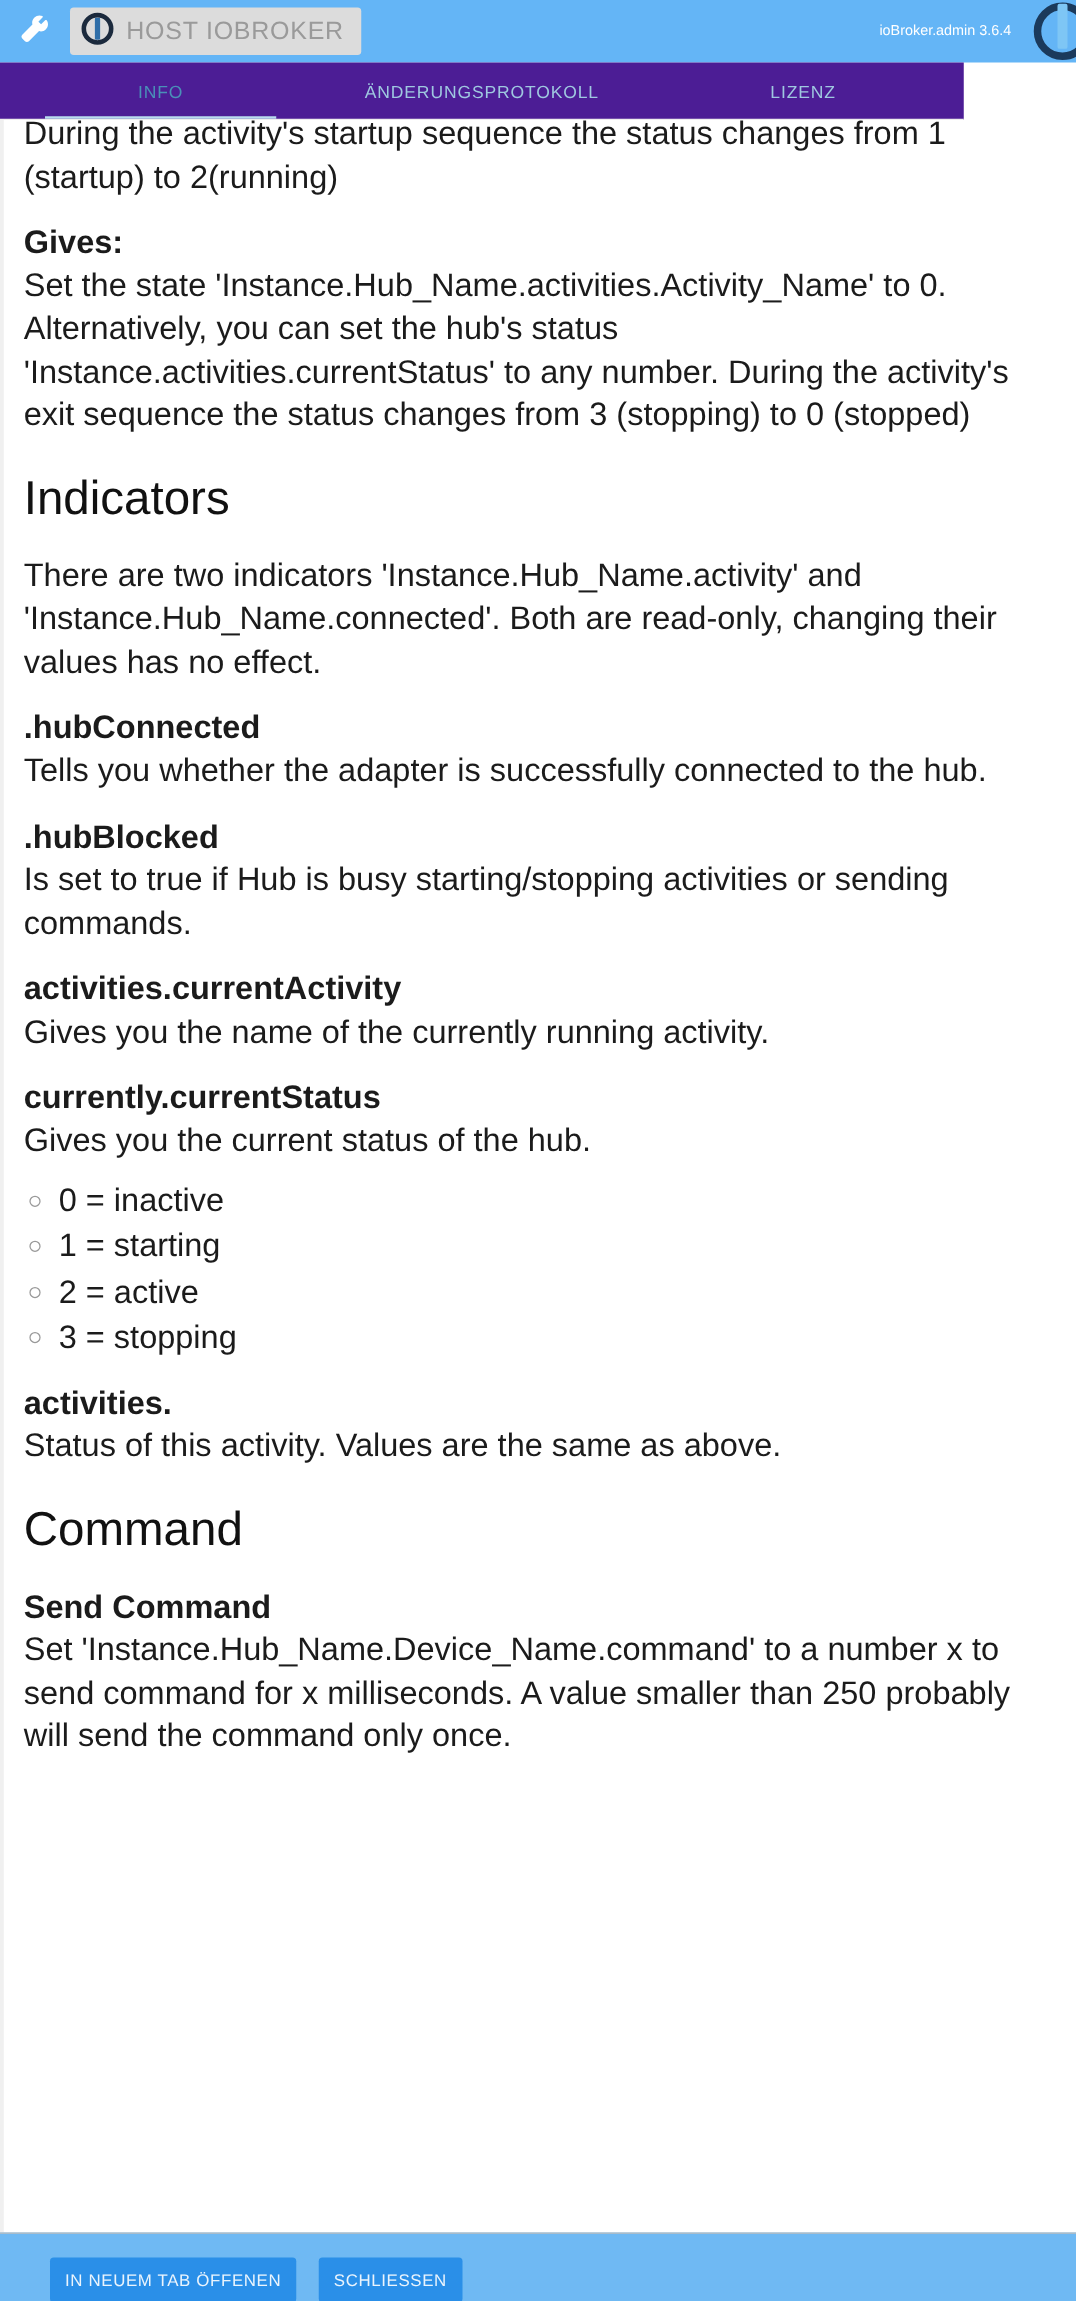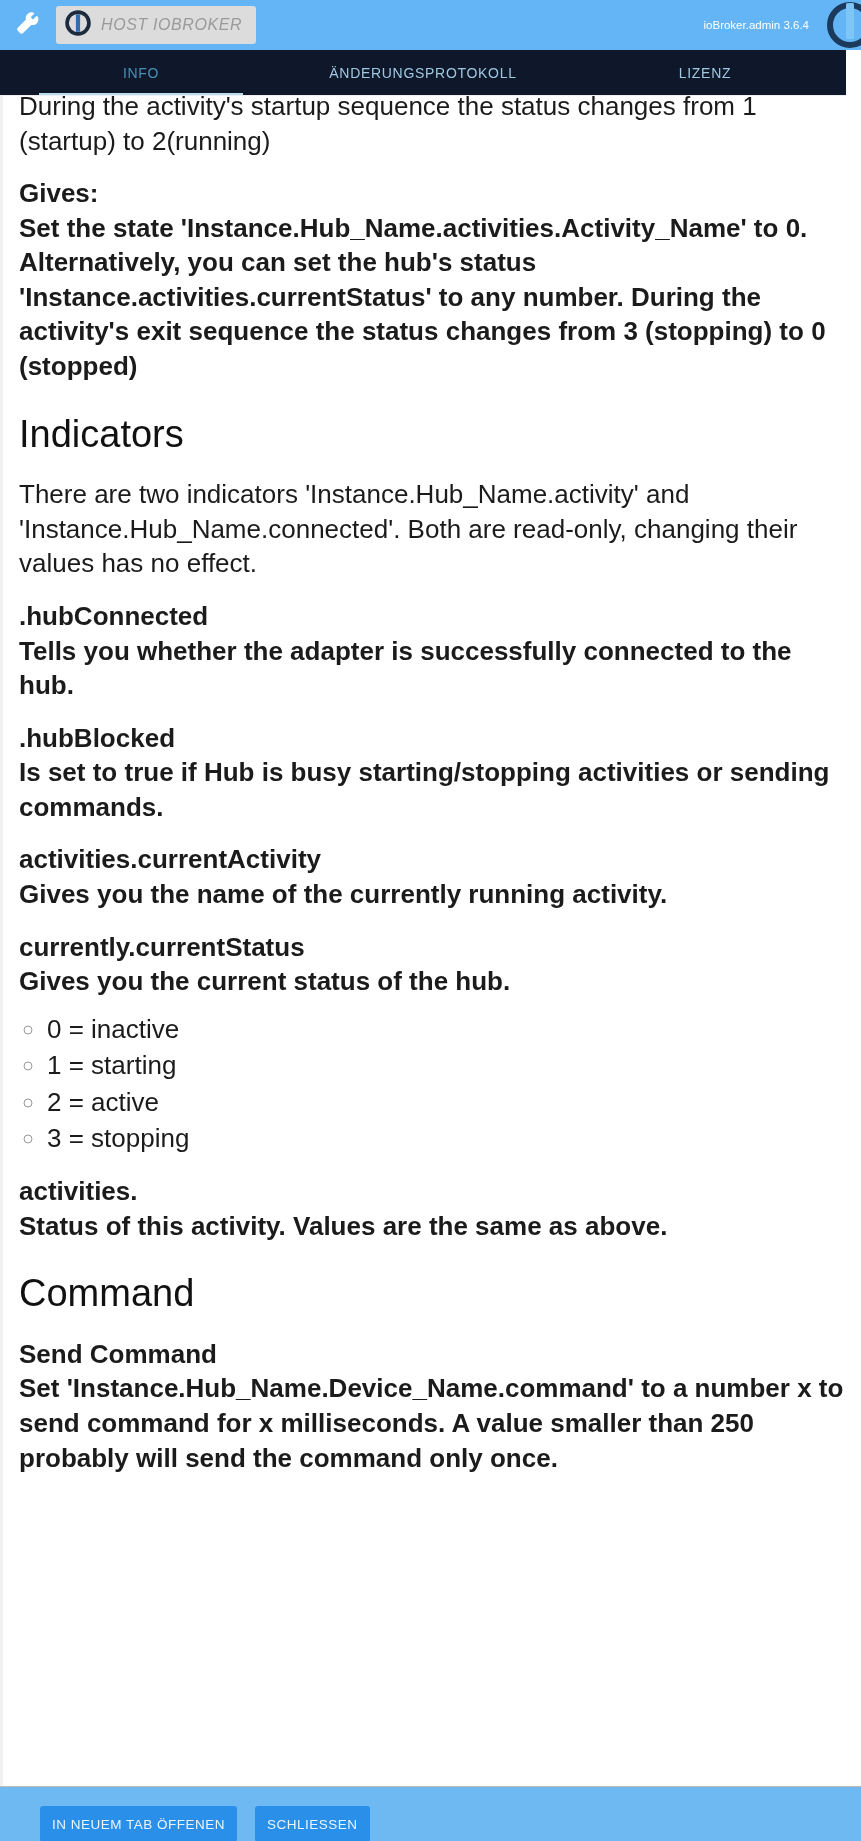--- a/index.html
+++ b/index.html
@@ -30,26 +30,25 @@
     height: 38px;
     background: #dcdcdc;
     border-radius: 3px;
     display: flex; align-items: center;
     padding: 0 14px 0 8px;
     gap: 9px;
     flex: 0 0 auto;
     cursor: pointer;
   }
   .host-chip .label {
-    font-size: 16px;
+    font-size: 20px;
     letter-spacing: .6px;
     color: #9a9a9a;
     white-space: nowrap;
     font-weight: 400;
-    font-style: italic;
   }
   .appbar-spacer { flex: 1 1 auto; }
   .version {
     font-size: 11.5px;
     color: #ffffff;
     white-space: nowrap;
     padding-right: 14px;
     flex: 0 0 auto;
   }
   .corner-logo {
@@ -58,22 +57,22 @@
     margin-right: -16px;
     display: flex; align-items: center;
   }
 
   
   .iob-mark { position: relative; display: block; }
 
   
   .tabbar {
     position: absolute; top: 50px; left: 0;
-    width: 846px; height: 46px;
-    background: #0f172a;
+    width: 771px; height: 46px;
+    background: #4c1d95;
     display: flex;
     border-bottom: 1px solid #eeeeee;
   }
   .tab {
     flex: 1 1 0;
     display: flex; align-items: center; justify-content: center;
     font-size: 14px;
     letter-spacing: .7px;
     color: #9fc8e0;
     position: relative;
@@ -106,21 +105,21 @@
     line-height: 1.2;
     margin: 28px 0 20px 0;
     color: #111;
   }
   .doc .term {
     font-weight: 700;
     font-size: 26px;
     line-height: 1.33;
     margin: 18px 0 0 0;
   }
-  .doc .term + .desc { margin-top: 0; font-weight: bold; }
+  .doc .term + .desc { margin-top: 0; }
   .doc ul {
     list-style: circle;
     margin: 6px 0 6px 0;
     padding-left: 28px;
   }
   .doc ul li {
     font-size: 26px;
     line-height: 1.33;
     margin: 0 0 2px 0;
     color: #1b1b1b;

